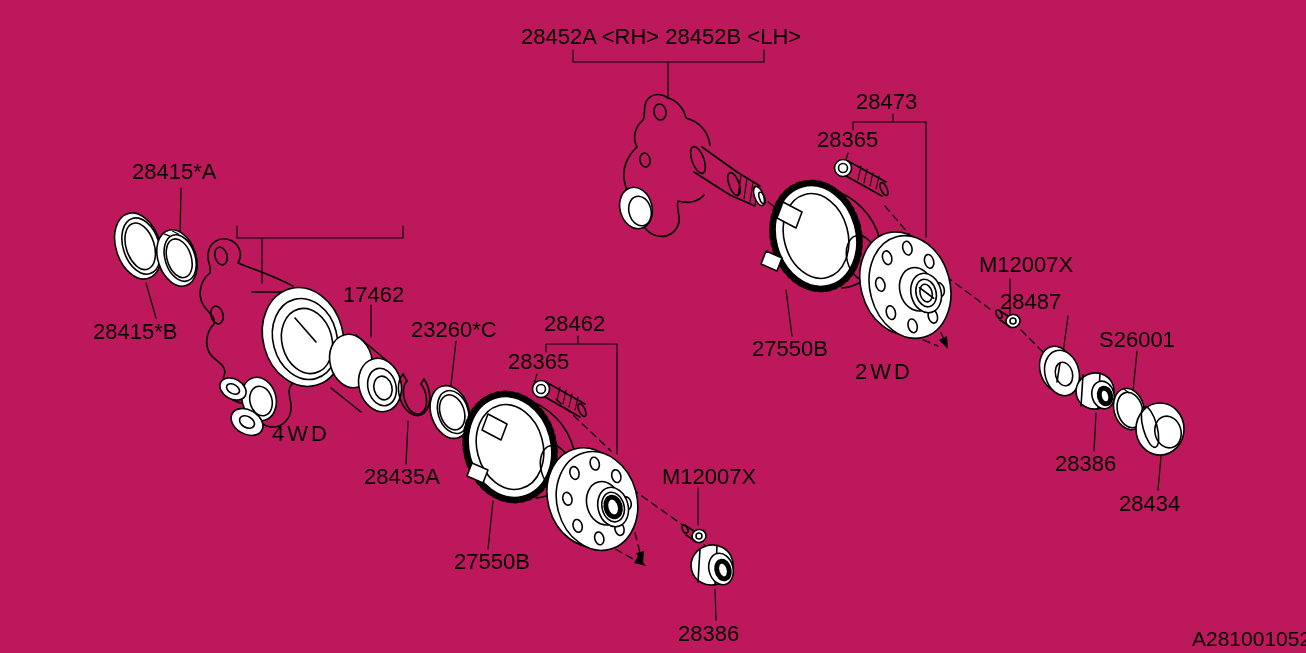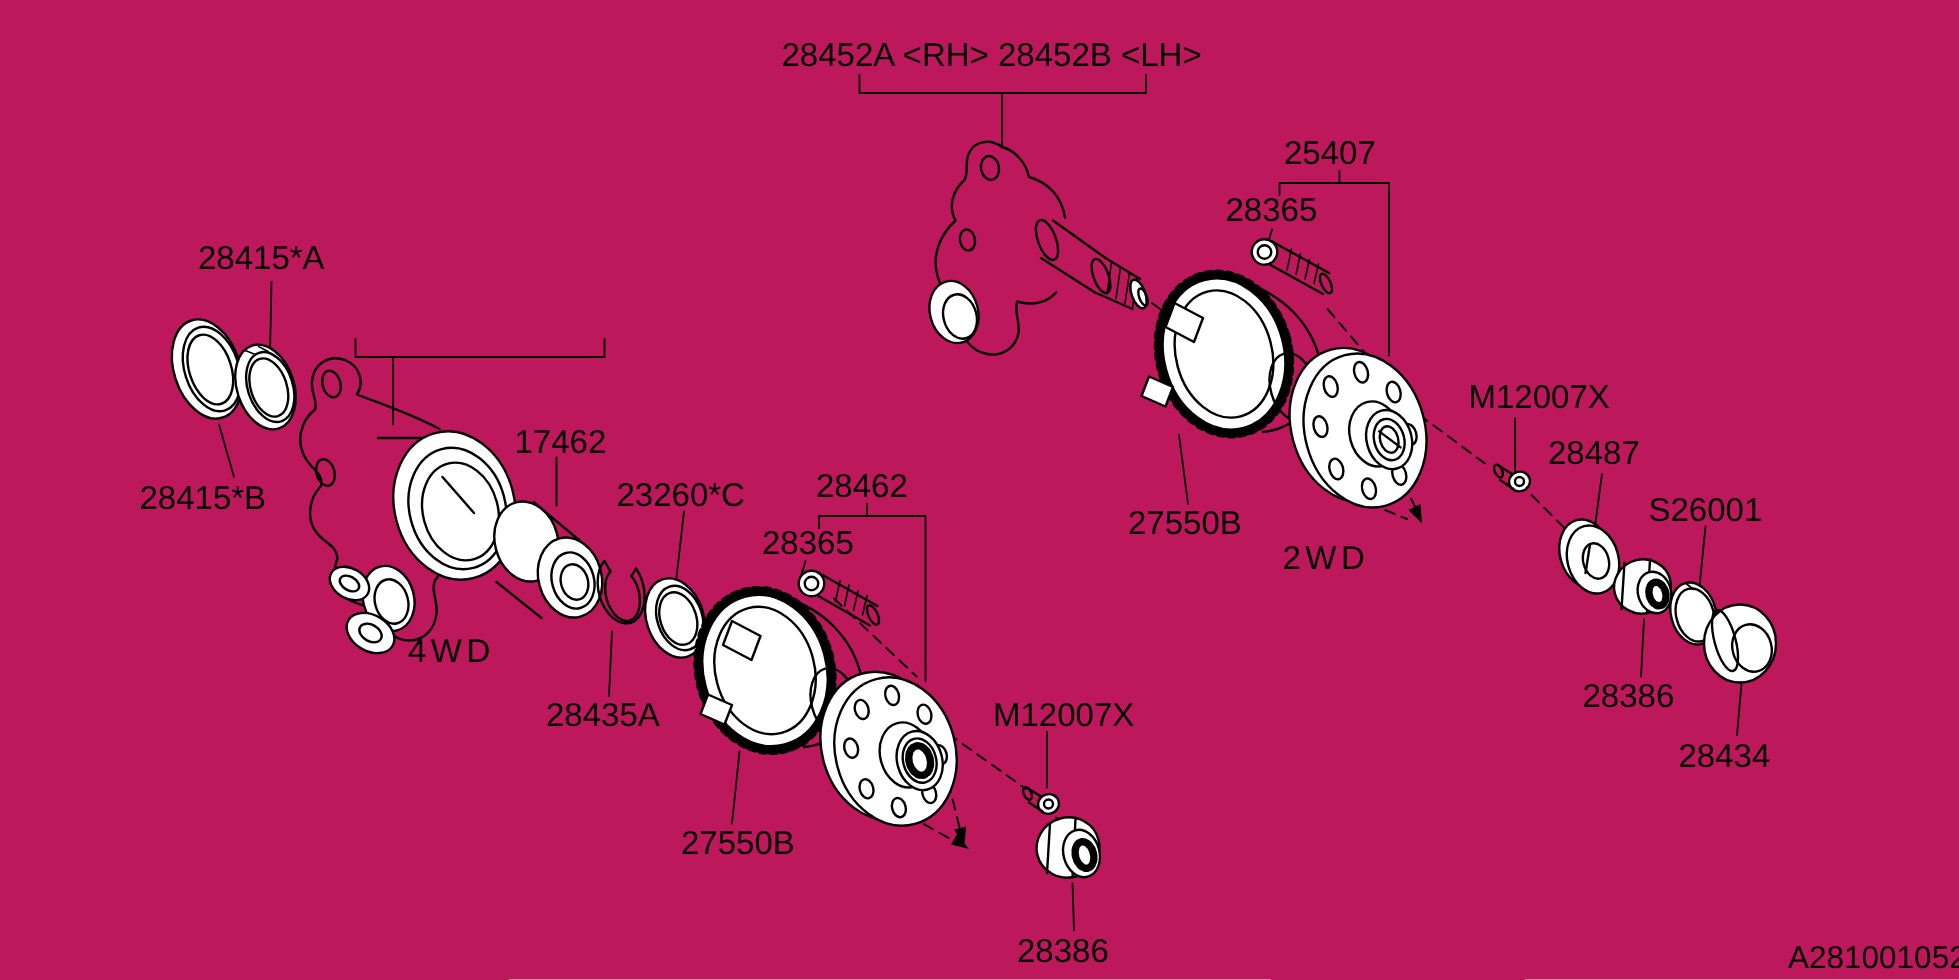--- a/index.html
+++ b/index.html
@@ -269,24 +269,24 @@
   <div class="pn" style="left:343px;top:284px">17462</div>
   <div class="pn" style="left:93px;top:321px">28415*B</div>
   <div class="pn" style="left:411px;top:319px">23260*C</div>
   <div class="pn sp" style="left:272px;top:423px">4WD</div>
   <div class="pn" style="left:364px;top:466px">28435A</div>
   <div class="pn" style="left:544px;top:313px">28462</div>
   <div class="pn" style="left:508px;top:351px">28365</div>
   <div class="pn" style="left:454px;top:551px">27550B</div>
   <div class="pn" style="left:662px;top:466px">M12007X</div>
   <div class="pn" style="left:678px;top:623px">28386</div>
-  <div class="pn" style="left:856px;top:91px">25407</div>
+  <div class="pn" style="left:856px;top:91px">28473</div>
   <div class="pn" style="left:817px;top:129px">28365</div>
   <div class="pn" style="left:752px;top:338px">27550B</div>
   <div class="pn sp" style="left:855px;top:361px">2WD</div>
   <div class="pn" style="left:979px;top:254px">M12007X</div>
-  <div class="pn" style="left:1032px;top:291px">28487</div>
+  <div class="pn" style="left:1000px;top:291px">28487</div>
   <div class="pn" style="left:1099px;top:329px">S26001</div>
   <div class="pn" style="left:1055px;top:453px">28386</div>
   <div class="pn" style="left:1119px;top:493px">28434</div>
   <div class="pn code" style="left:1168px;top:628px">A281001052</div>
 
 </div>
 
 </body></html>

